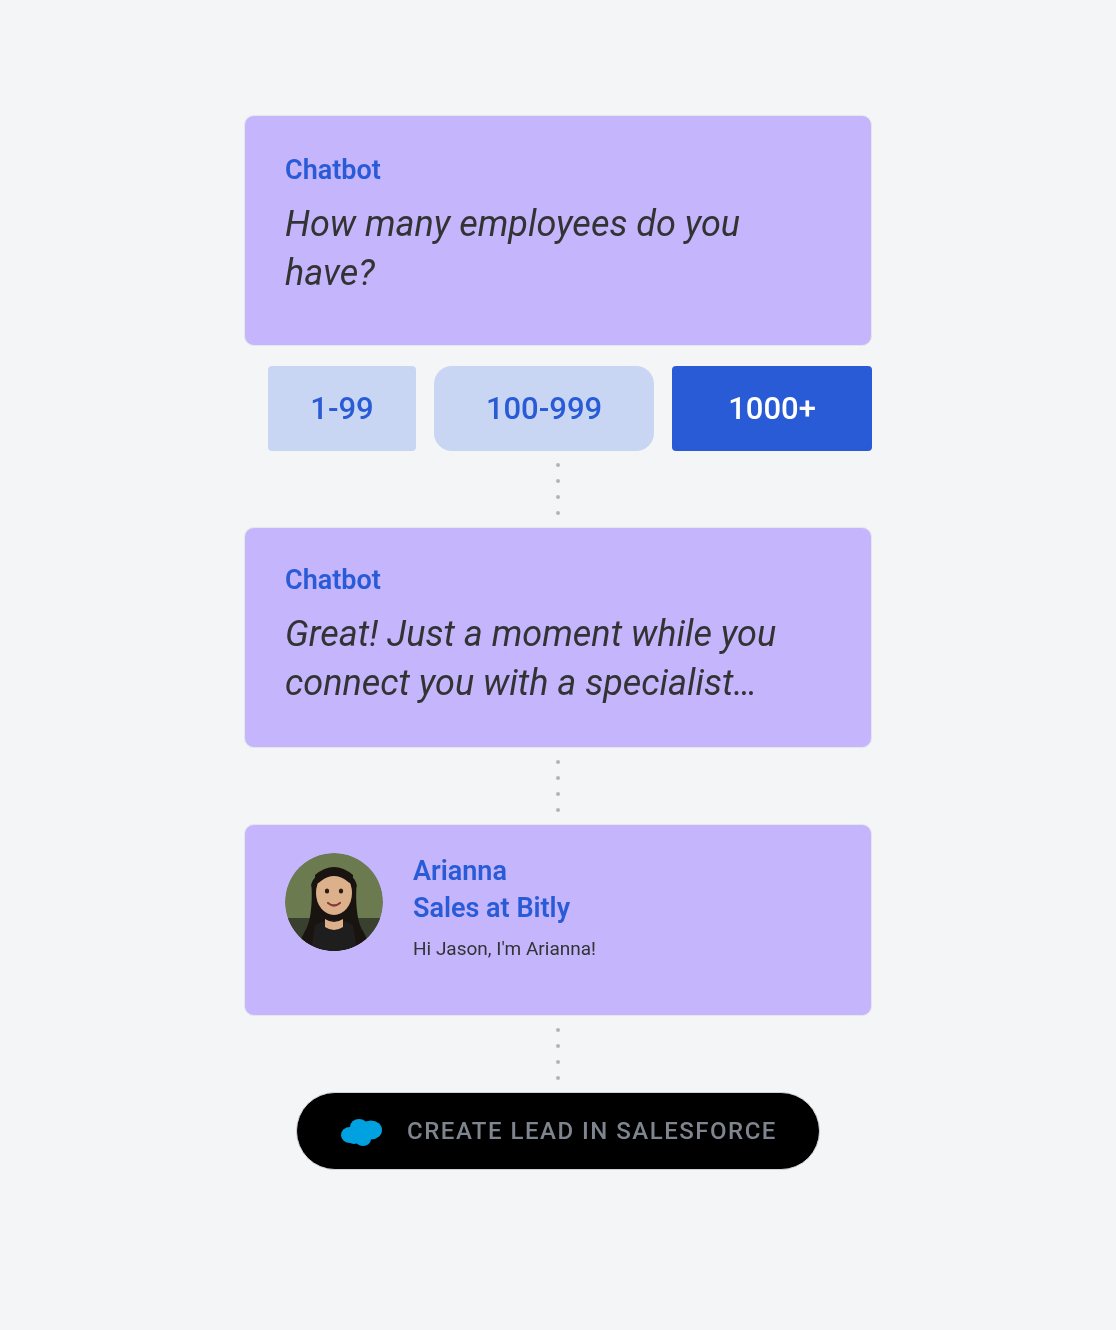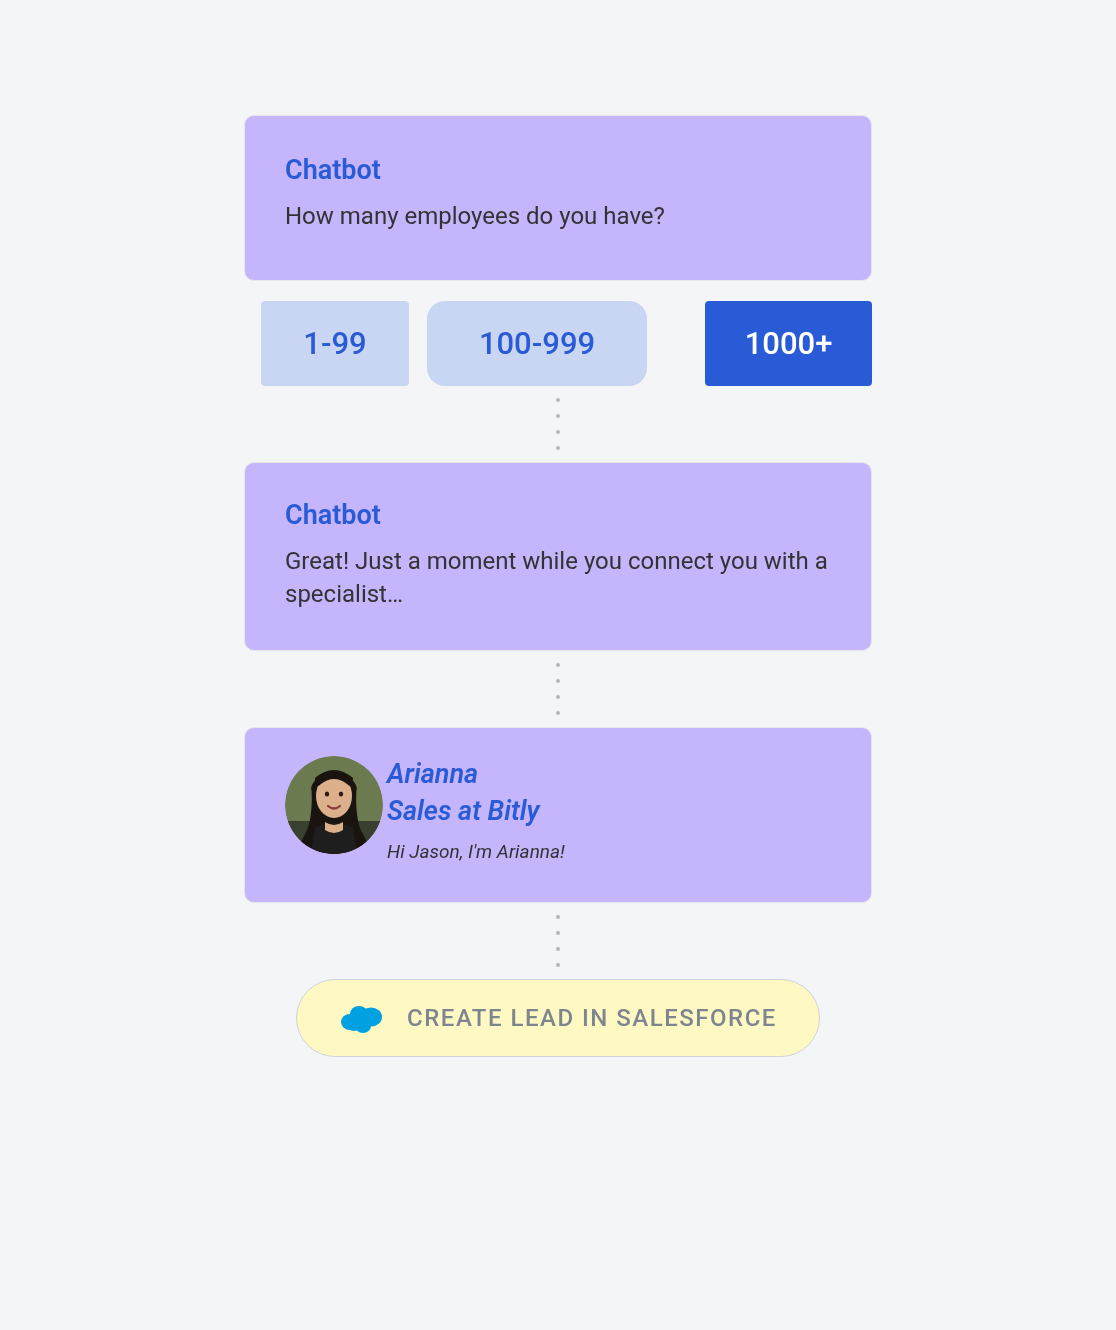--- a/index.html
+++ b/index.html
@@ -30,22 +30,23 @@
       padding: 38px 40px 48px 40px;
     }
     .chatbot-label {
       color: #2a5bd7;
       font-weight: 600;
       font-size: 27px;
       margin-bottom: 14px;
     }
     .chatbot-text {
       color: #333333;
-      font-size: 24px;
+      font-size: 36px;
       line-height: 1.35;
+      font-style: italic;
     }
     .options-row {
       display: flex;
       gap: 18px;
       margin-top: 20px;
       justify-content: flex-end;
     }
     .option-btn {
       font-size: 31px;
       font-weight: 500;
@@ -56,43 +57,42 @@
       background: #c9d6f3;
       color: #2a5bd7;
       font-family: inherit;
     }
     .option-btn.selected {
       background: #2a5bd7;
       color: #ffffff;
     }
     .opt-a { width: 148px; }
     .opt-b { width: 220px; border-radius: 18px; }
-    .opt-c { width: 167px; margin-left: 40px; }
+    .opt-c { width: 200px; }
     .dots {
       display: flex;
       flex-direction: column;
       align-items: center;
       gap: 12px;
       margin: 12px 0;
     }
     .dot {
       width: 4px;
       height: 4px;
       border-radius: 50%;
       background: #b0b5bd;
     }
     .card2 {
       padding: 36px 40px 40px 40px;
     }
     .card3 {
-      padding: 28px 40px 36px 40px;
-      display: flex;
-      gap: 4px;
+      padding: 28px 40px 52px 40px;
+      display: flex;
+      gap: 30px;
       align-items: flex-start;
-      font-style: italic;
     }
     .avatar {
       width: 98px;
       height: 98px;
       border-radius: 50%;
       flex-shrink: 0;
       overflow: hidden;
     }
     .avatar svg { display: block; }
     .agent-text {
@@ -113,21 +113,21 @@
     .action-wrap {
       display: flex;
       justify-content: center;
       margin-top: 8px;
     }
     .action-pill {
       display: inline-flex;
       align-items: center;
       gap: 22px;
       border: 1px solid #d0d3d9;
-      background: #fef9c3;
+      background: #000000;
       border-radius: 999px;
       padding: 22px 42px;
       font-size: 24px;
       letter-spacing: 1.5px;
       color: #7f858f;
       font-weight: 500;
       cursor: pointer;
       font-family: inherit;
     }
     .sf-icon {

